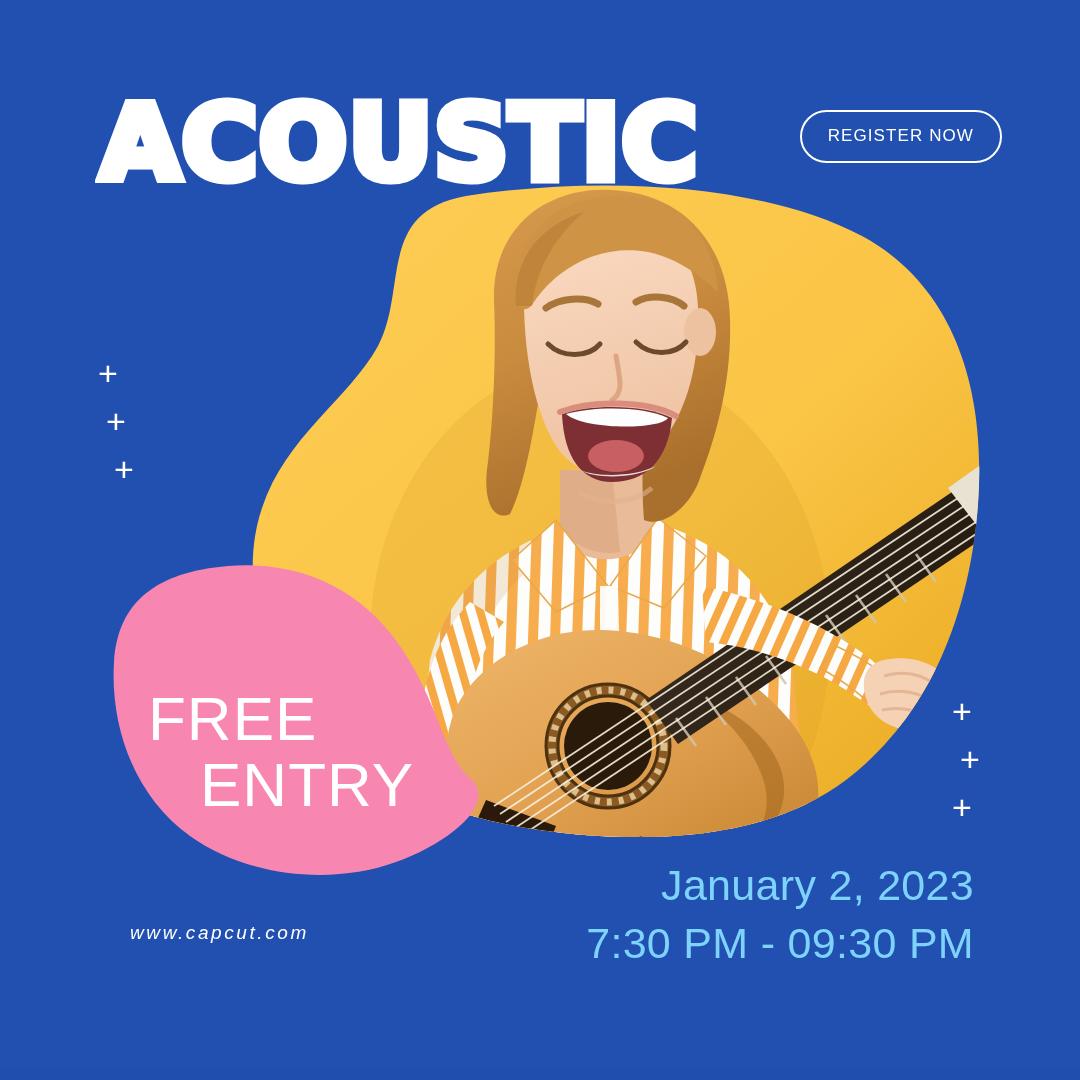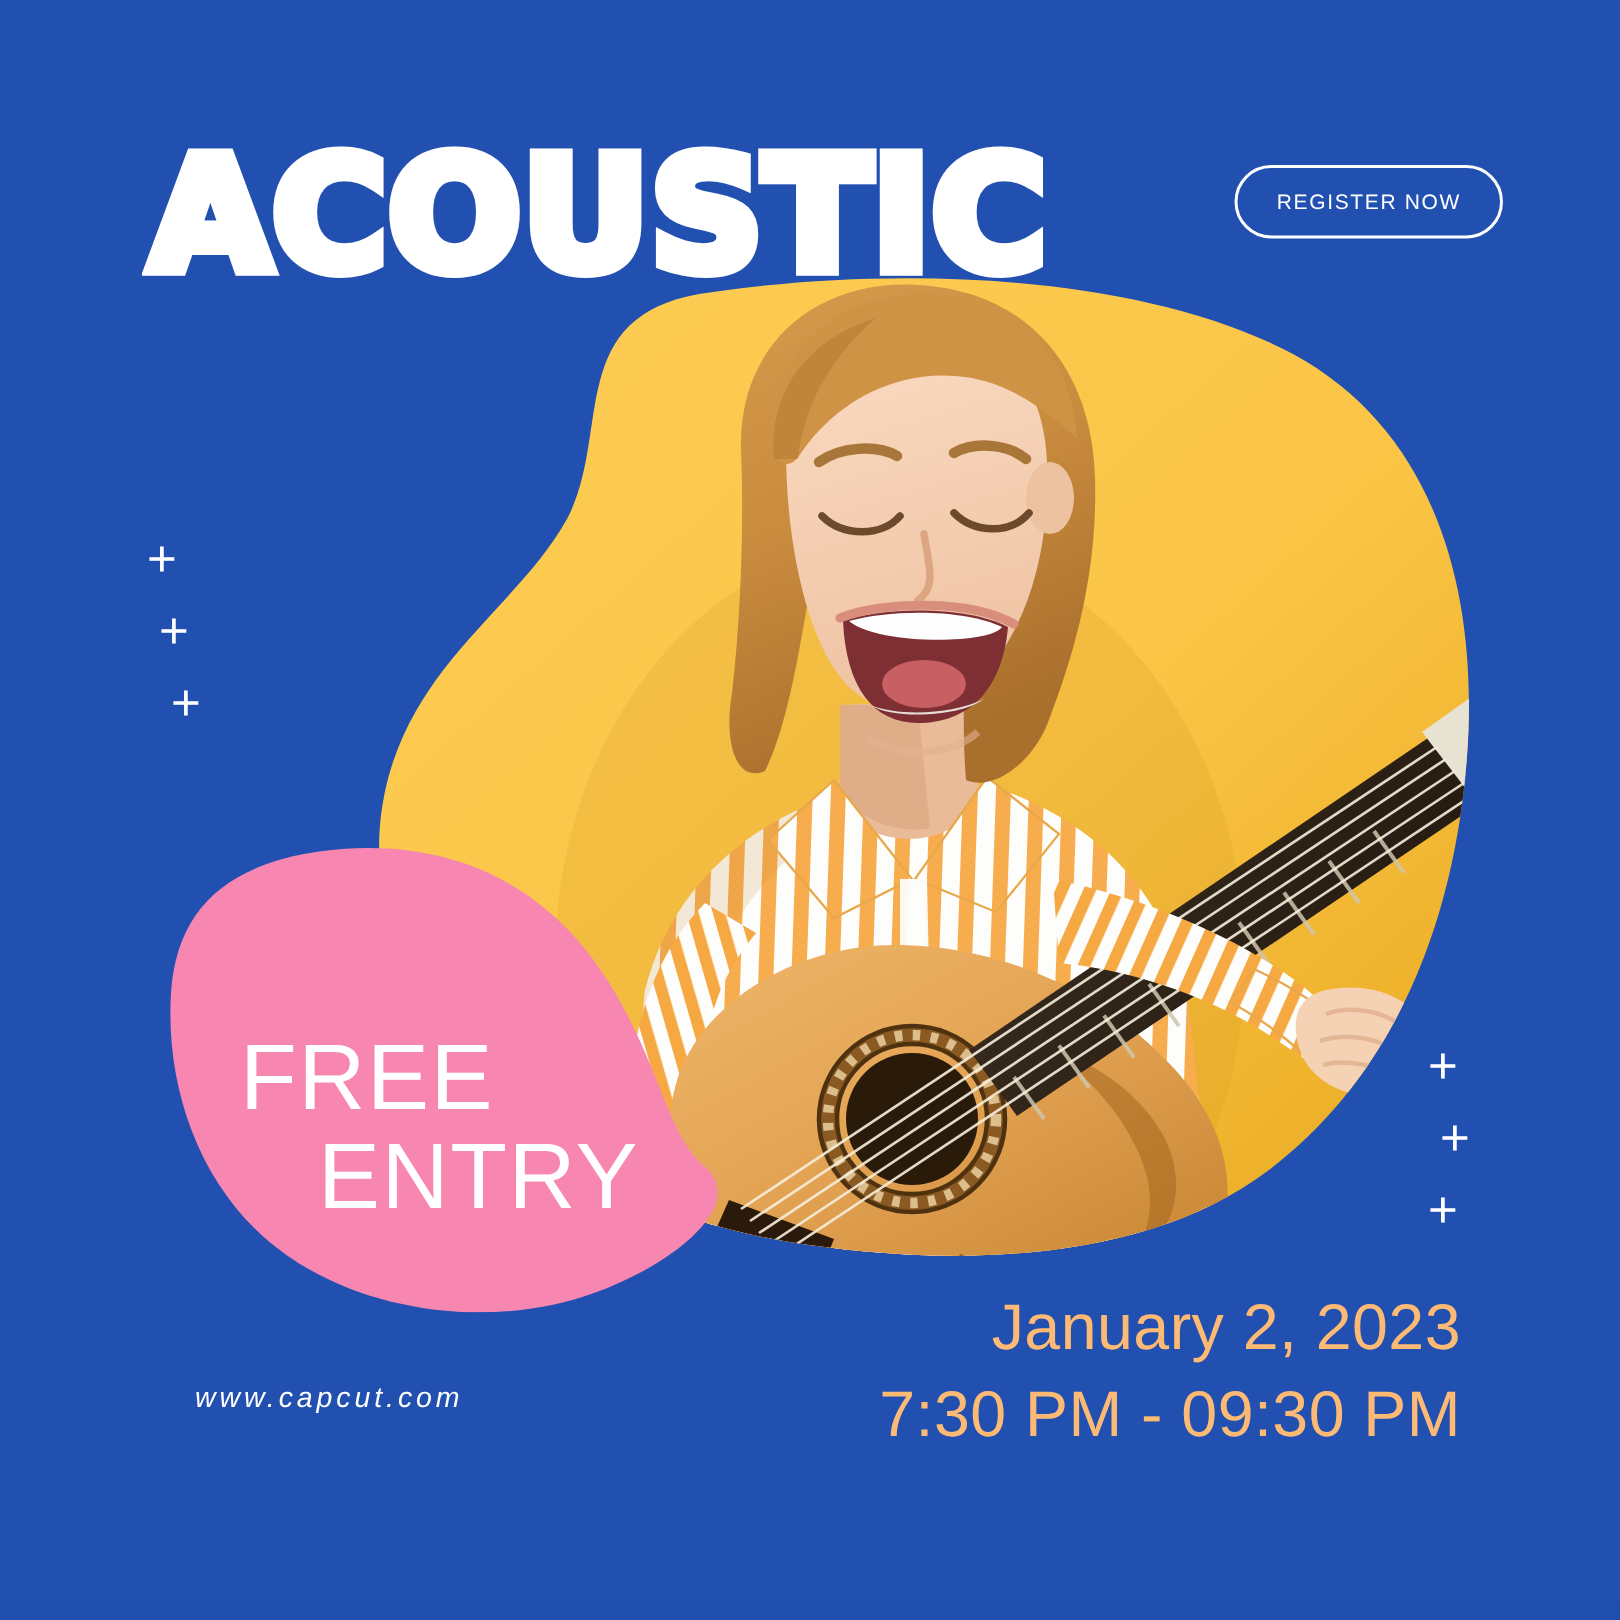--- a/index.html
+++ b/index.html
@@ -27,46 +27,46 @@
     -webkit-text-stroke:9px #ffffff;
     paint-order:stroke fill;
     filter:blur(0.2px);
   }
 
   
   #register-btn{
     position:absolute;right:78px;top:110px;z-index:8;
     border:2px solid #ffffff;border-radius:40px;
     padding:14px 26px 15px;
-    color:#ffffff;font-size:14px;letter-spacing:1.1px;
+    color:#ffffff;font-size:17px;letter-spacing:1.1px;
     background:transparent;cursor:pointer;
     font-family:"Liberation Sans",sans-serif;
     white-space:nowrap;
   }
 
   
   #free-entry{
-    position:absolute;left:160px;top:686px;z-index:7;
+    position:absolute;left:148px;top:686px;z-index:7;
     color:#ffffff;font-size:62px;line-height:1.06;
     font-family:"Liberation Sans",sans-serif;
     letter-spacing:1px;
   }
   #free-entry .l1{display:block;}
   #free-entry .l2{display:block;padding-left:52px;}
 
   
   #website{
     position:absolute;left:130px;top:922px;z-index:7;
     color:#ffffff;font-size:19px;font-style:italic;
     letter-spacing:2.6px;
     font-family:"Liberation Sans",sans-serif;
   }
   #event-info{
     position:absolute;right:106px;top:856px;z-index:7;
-    color:#fdba74;text-align:right;
+    color:#7dd3fc;text-align:right;
     font-size:43px;line-height:1.35;
     font-family:"Liberation Sans",sans-serif;
     letter-spacing:0.3px;
   }
   #event-info span{display:block;}
 
   
   .plus-group{position:absolute;z-index:7;}
   .plus{
     position:absolute;color:#ffffff;

